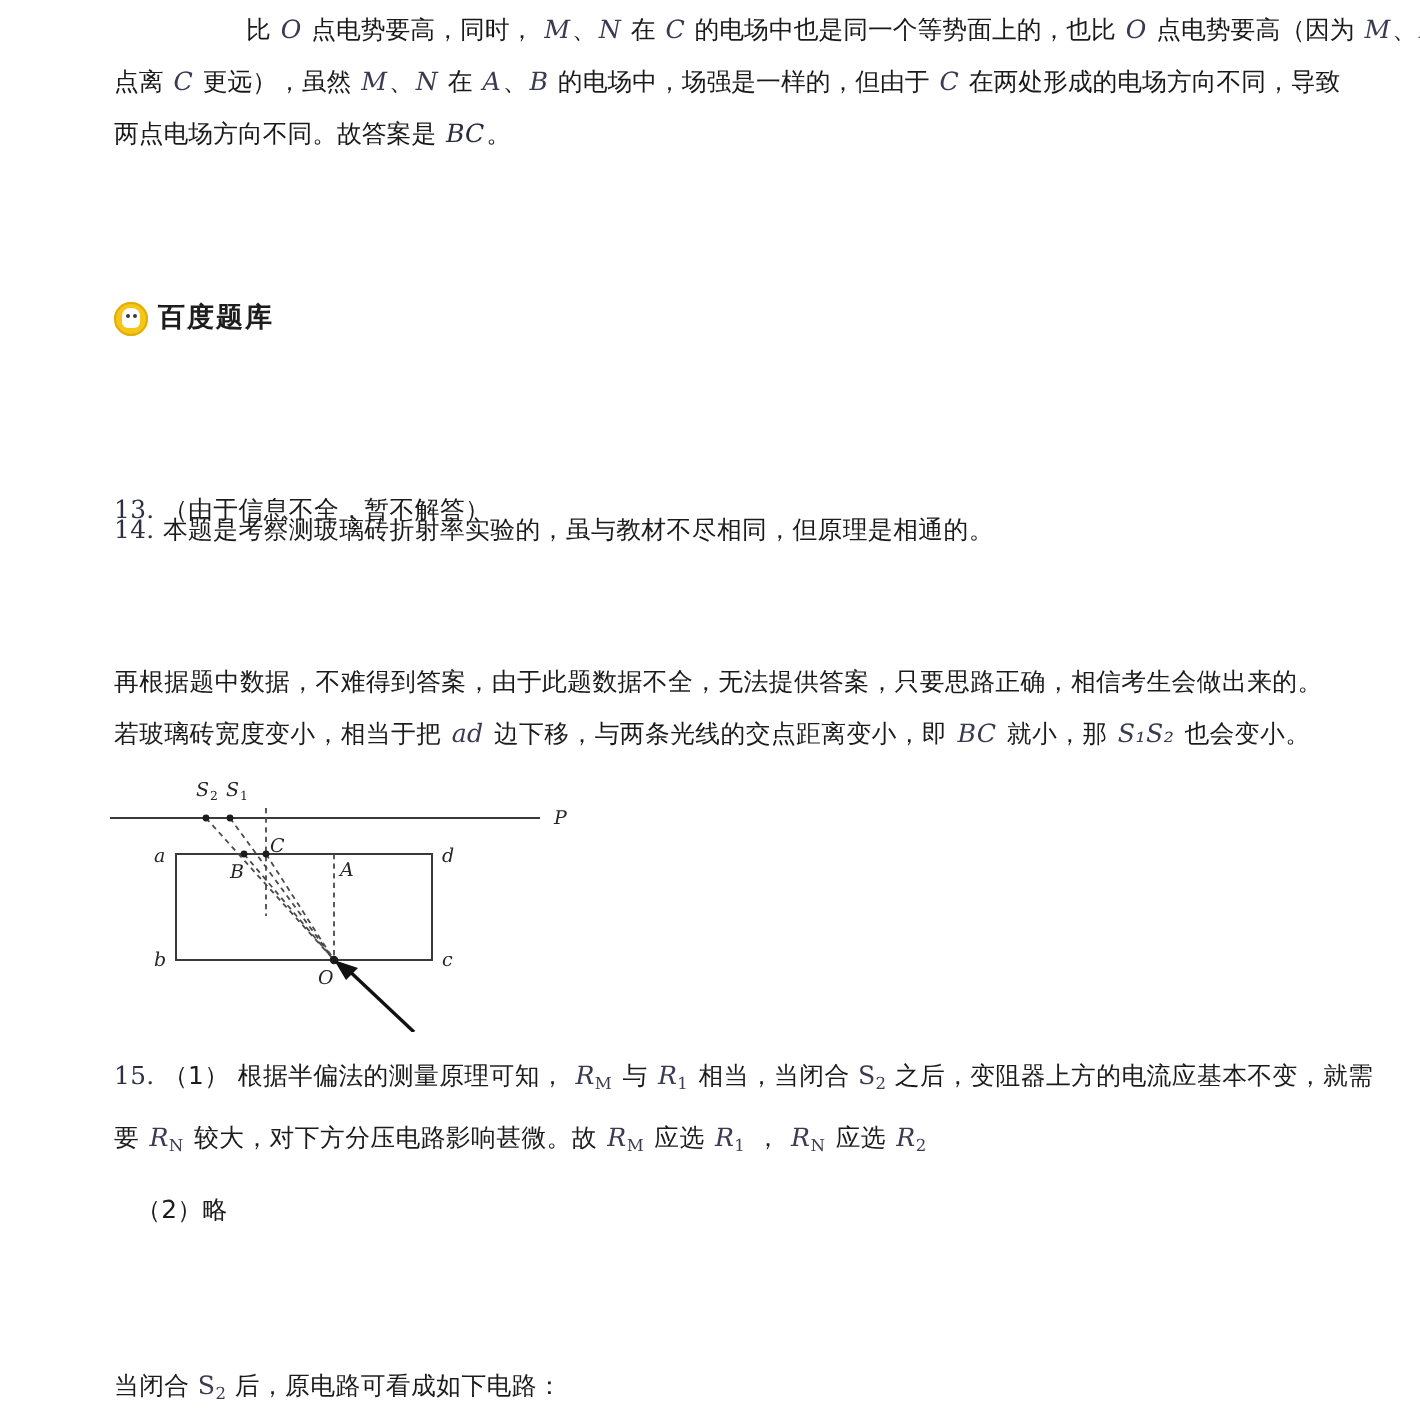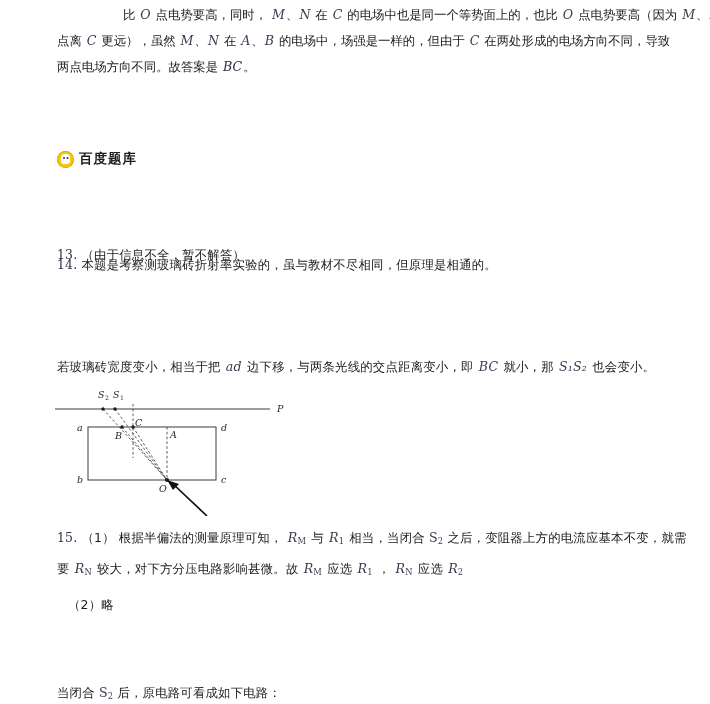--- a/index.html
+++ b/index.html
@@ -194,20 +194,21 @@
     <span class="num">13.</span>
     <span>（由于信息不全，暂不解答）</span>
   </div>
 
   <div class="para" style="left:57px; top:252px;">
     <span class="num">14.</span>
     <span>本题是考察测玻璃砖折射率实验的，虽与教材不尽相同，但原理是相通的。</span>
   </div>
 
 
+  <div class="para" style="left:57px; top:328px;">再根据题中数据，不难得到答案，由于此题数据不全，无法提供答案，只要思路正确，相信考生会做出来的。</div>
 
   <div class="para" style="left:57px; top:354px;text-align:right;">
     <span>若玻璃砖宽度变小，相当于把</span>
     <span class="mi">ad</span>
     <span>边下移，与两条光线的交点距离变小，即</span>
     <span class="mi">BC</span>
     <span>就小，那</span>
     <span class="mi">S₁S₂</span>
     <span>也会变小。</span>
   </div>

